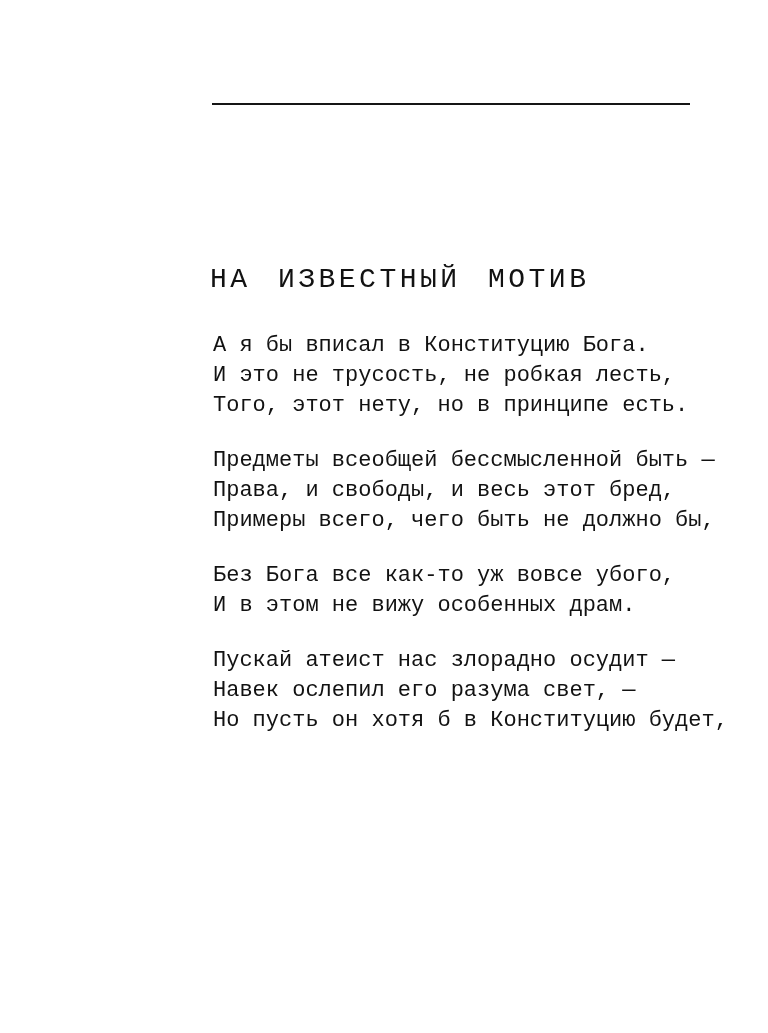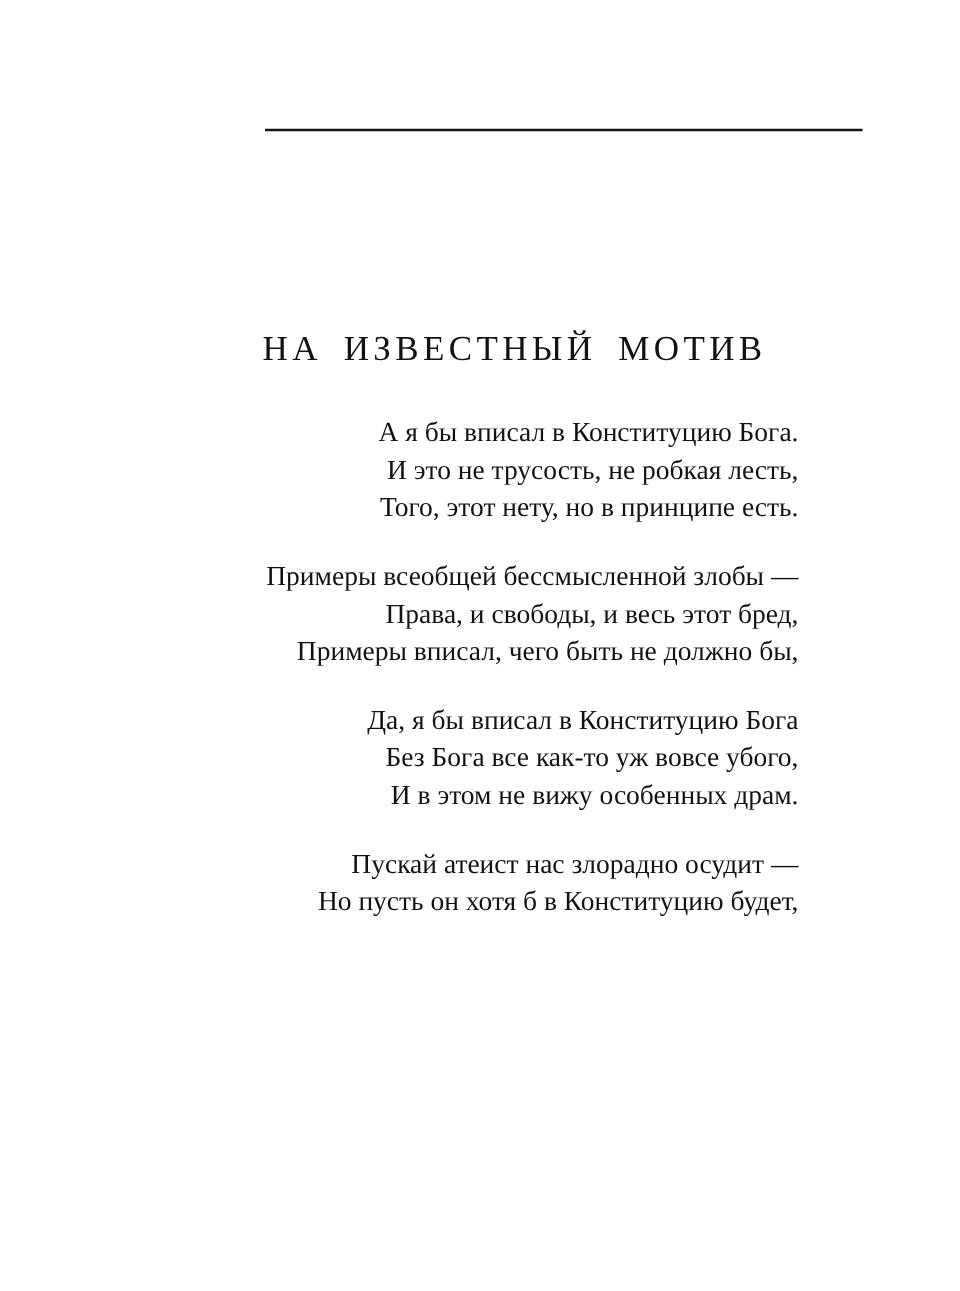--- a/index.html
+++ b/index.html
@@ -6,21 +6,21 @@
     margin: 0;
     padding: 0;
     background: #ffffff;
   }
   .book-page {
     position: relative;
     width: 768px;
     height: 813px;
     background: #ffffff;
     overflow: hidden;
-    font-family: Liberation Serif, serif;
+    font-family: Liberation Mono, monospace;
     color: #121212;
   }
   .header-rule {
     position: absolute;
     left: 212px;
     top: 103px;
     width: 478px;
     height: 2px;
     background: #151515;
   }
@@ -36,21 +36,20 @@
     white-space: nowrap;
     color: #121212;
   }
   .poem {
     position: absolute;
     left: 213px;
     top: 331px;
   }
   .stanza {
     margin: 0 4px 25px 0;
-    text-align: right;
   }
   .poem-line {
     font-size: 22px;
     line-height: 30px;
     white-space: nowrap;
     color: #121212;
   }
   .page-number {
     position: absolute;
     left: 132px;
@@ -71,33 +70,33 @@
 
   <div class="poem">
 
     <div class="stanza">
       <div class="poem-line">А я бы вписал в Конституцию Бога.</div>
       <div class="poem-line">И это не трусость, не робкая лесть,</div>
       <div class="poem-line">Того, этот нету, но в принципе есть.</div>
     </div>
 
     <div class="stanza">
-      <div class="poem-line">Примеры всеобщей бессмысленной злобы —</div>
+      <div class="poem-line">Предметы всеобщей бессмысленной быть —</div>
       <div class="poem-line">Права, и свободы, и весь этот бред,</div>
-      <div class="poem-line">Примеры вписал, чего быть не должно бы,</div>
+      <div class="poem-line">Примеры всего, чего быть не должно бы,</div>
     </div>
 
     <div class="stanza">
-      <div class="poem-line">Да, я бы вписал в Конституцию Бога</div>
       <div class="poem-line">Без Бога все как-то уж вовсе убого,</div>
       <div class="poem-line">И в этом не вижу особенных драм.</div>
     </div>
 
     <div class="stanza">
       <div class="poem-line">Пускай атеист нас злорадно осудит —</div>
+      <div class="poem-line">Навек ослепил его разума свет, —</div>
       <div class="poem-line">Но пусть он хотя б в Конституцию будет,</div>
     </div>
 
   </div>
 
   <div class="page-number">14</div>
 
 </div>
 
 </body></html>

